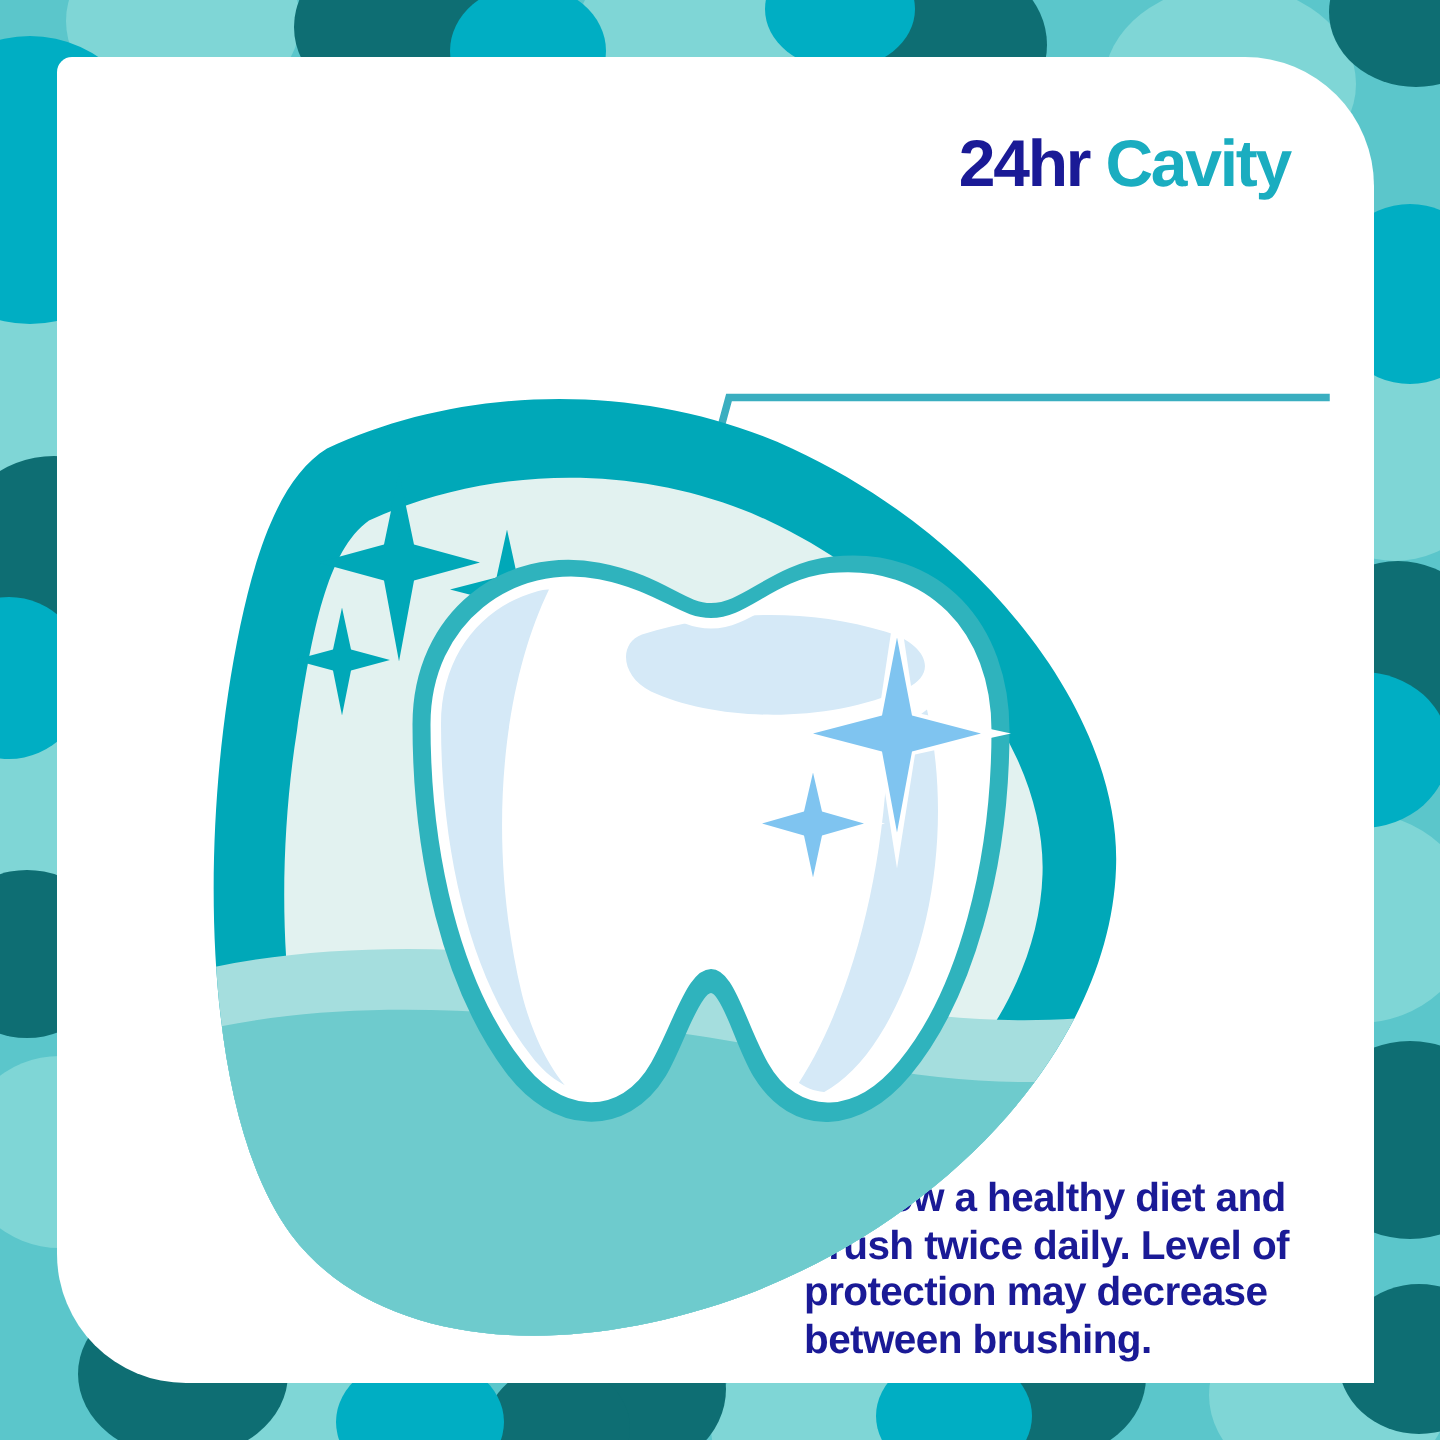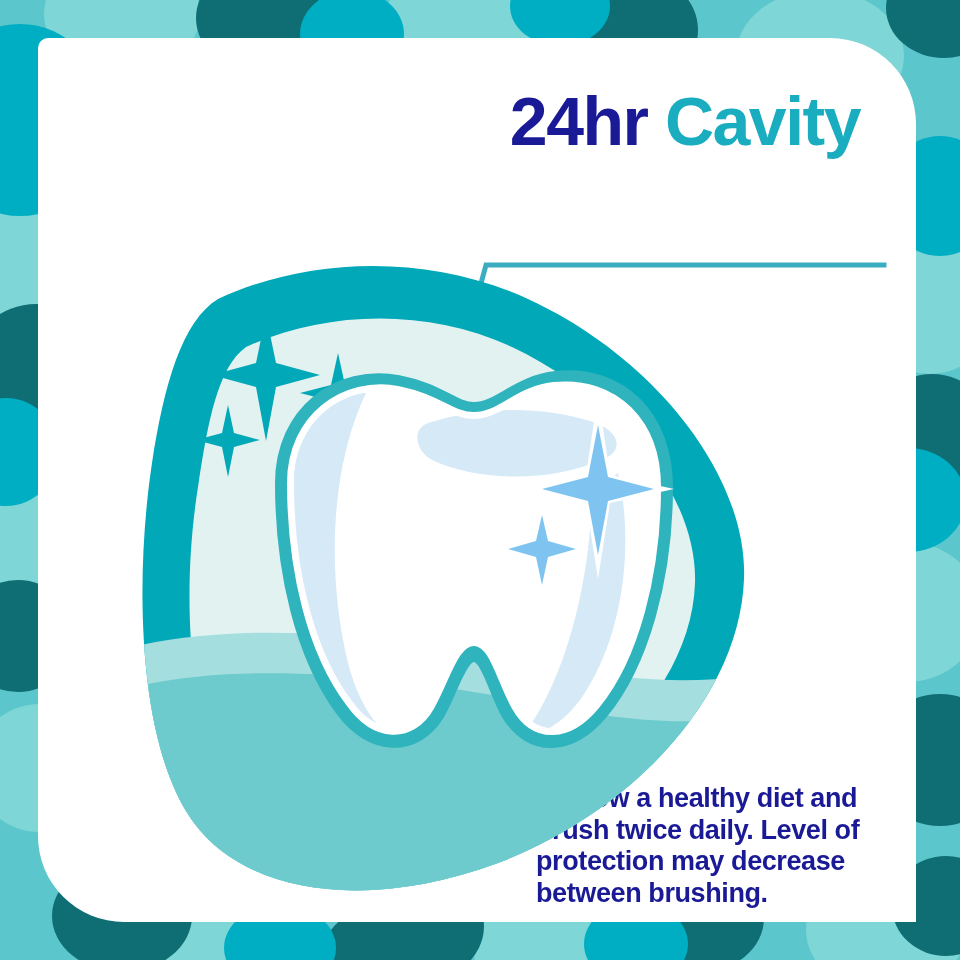--- a/index.html
+++ b/index.html
@@ -22,21 +22,21 @@
     border-radius:10px 86px 0px 86px;
     overflow:hidden;
   }
 
   
   #headline{
     position:absolute;
     right:56px;top:50px;
     width:560px;
     text-align:right;
-    font-size:68px;
+    font-size:44px;
     font-weight:bold;
     line-height:0.98;
     letter-spacing:-1.5px;
   }
   .hl-navy{color:#1a1a96;}
   .hl-teal{color:#1aadc0;}
 
   
   #footnote{
     position:absolute;

